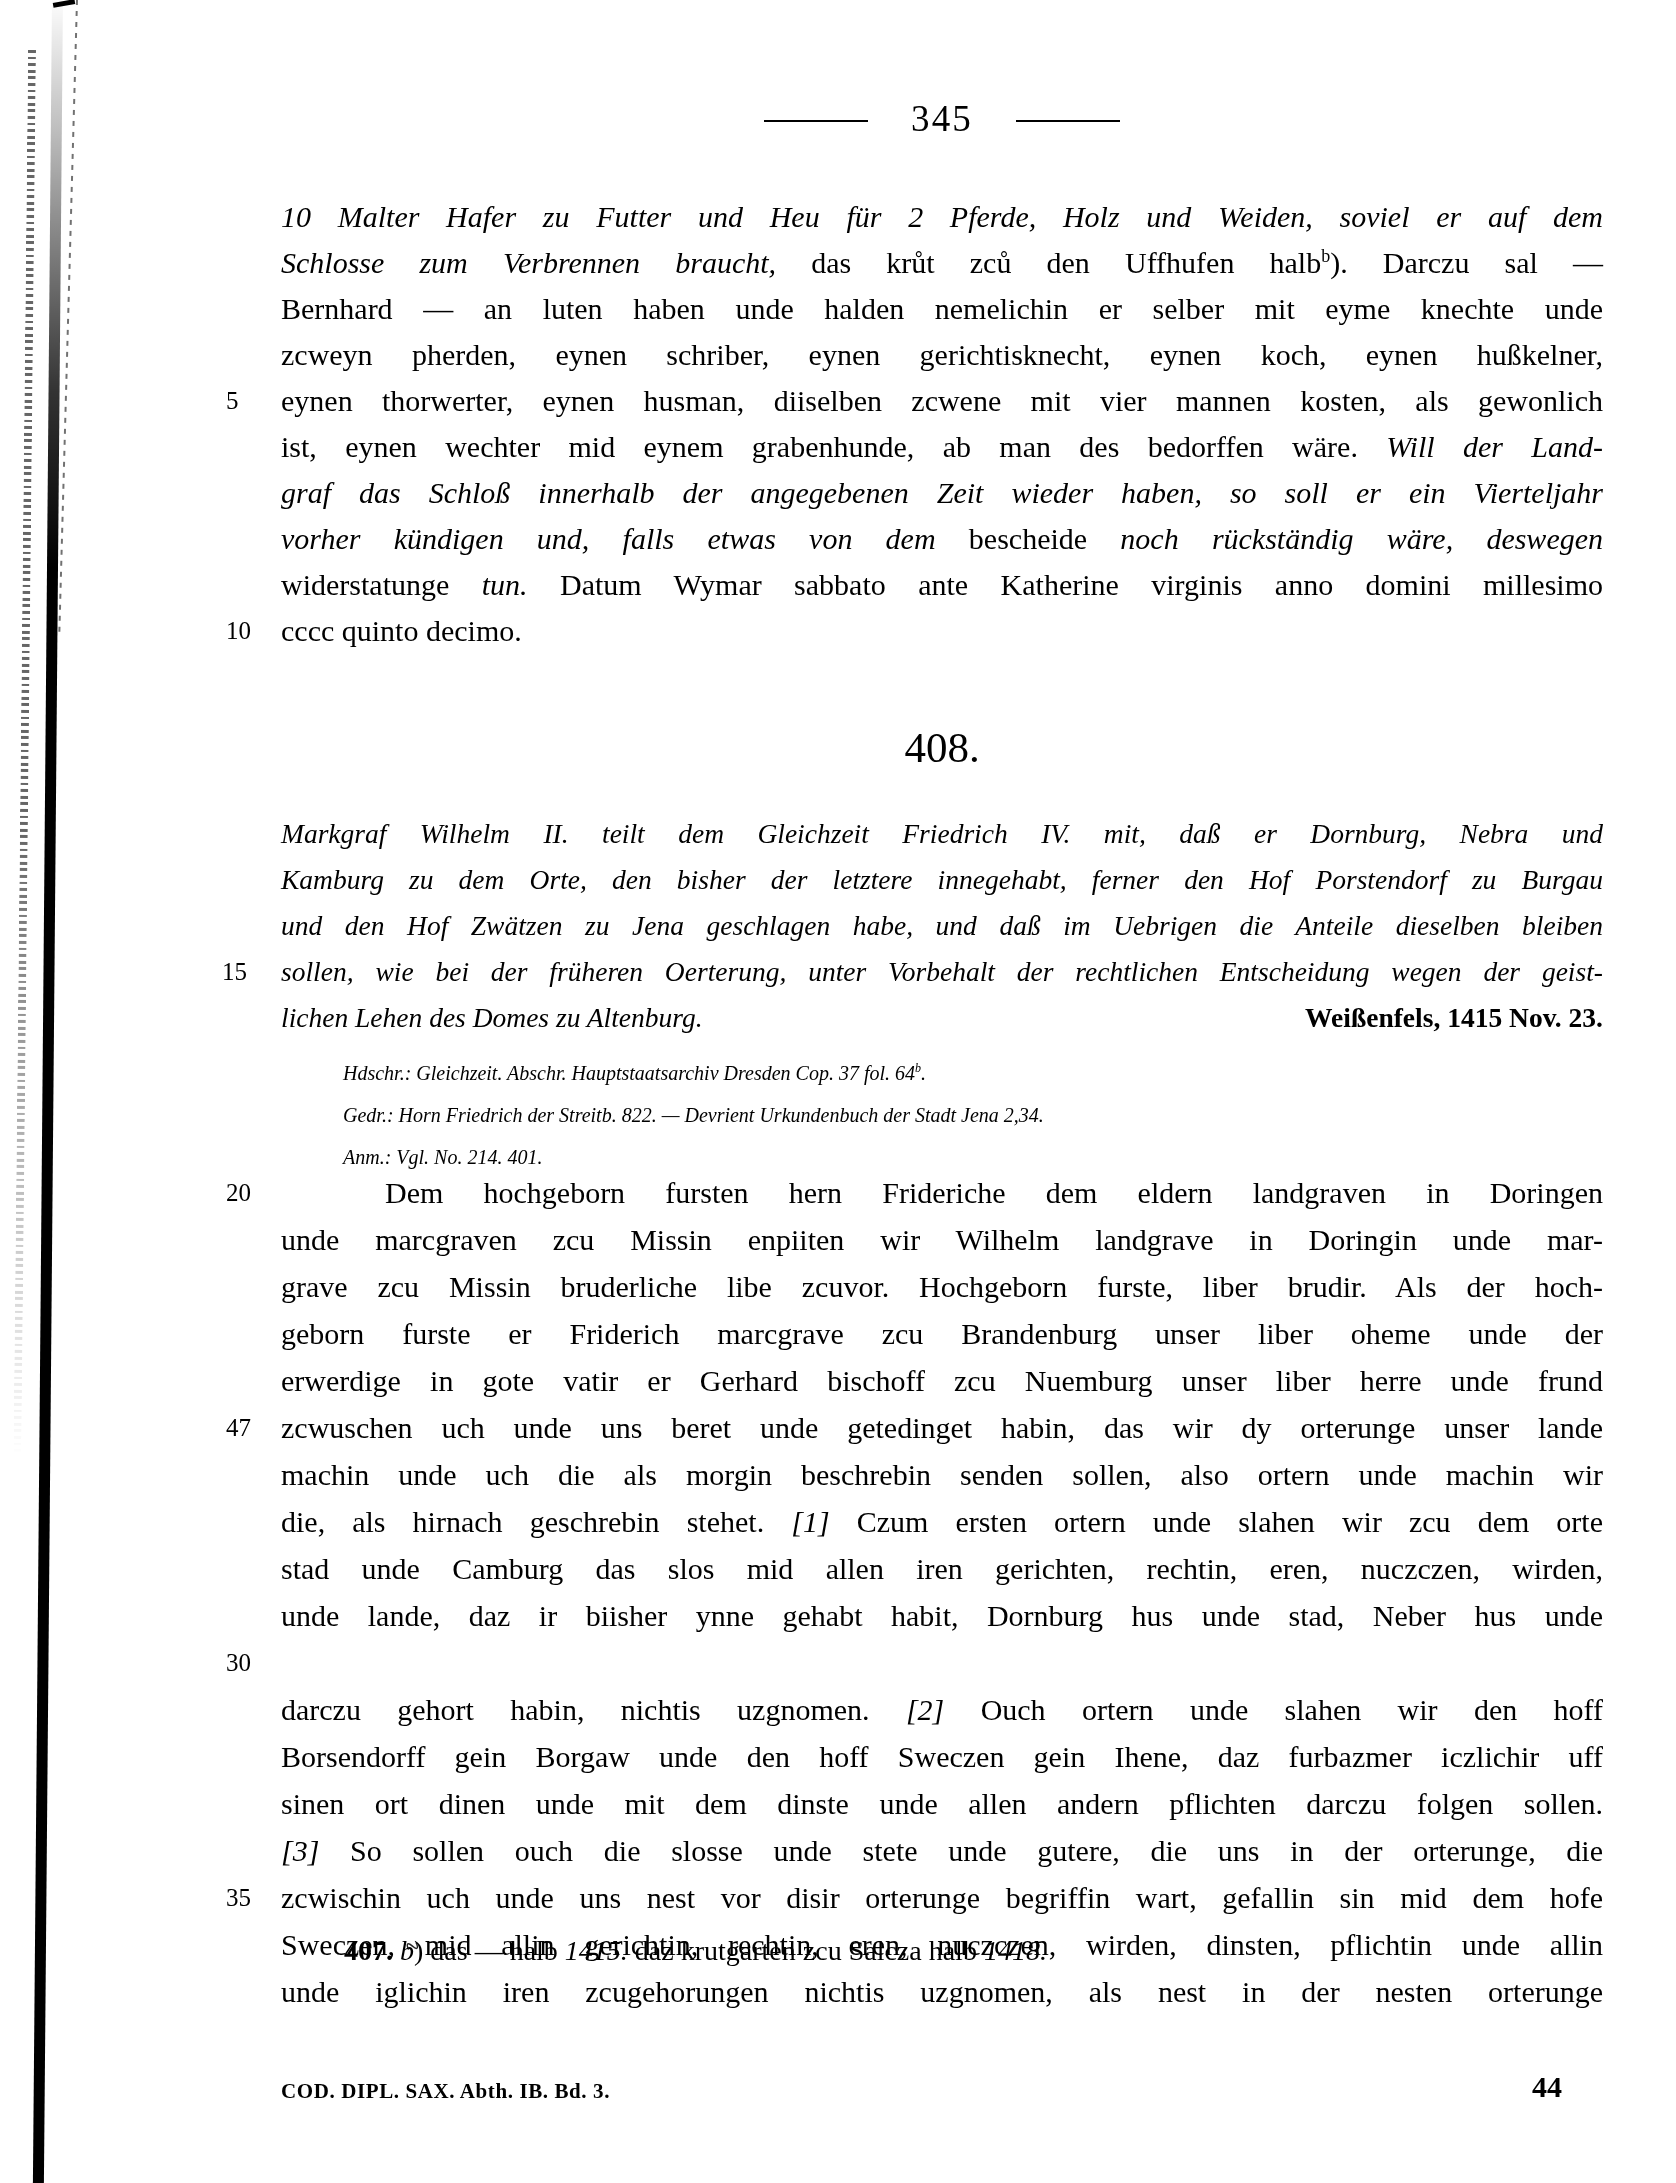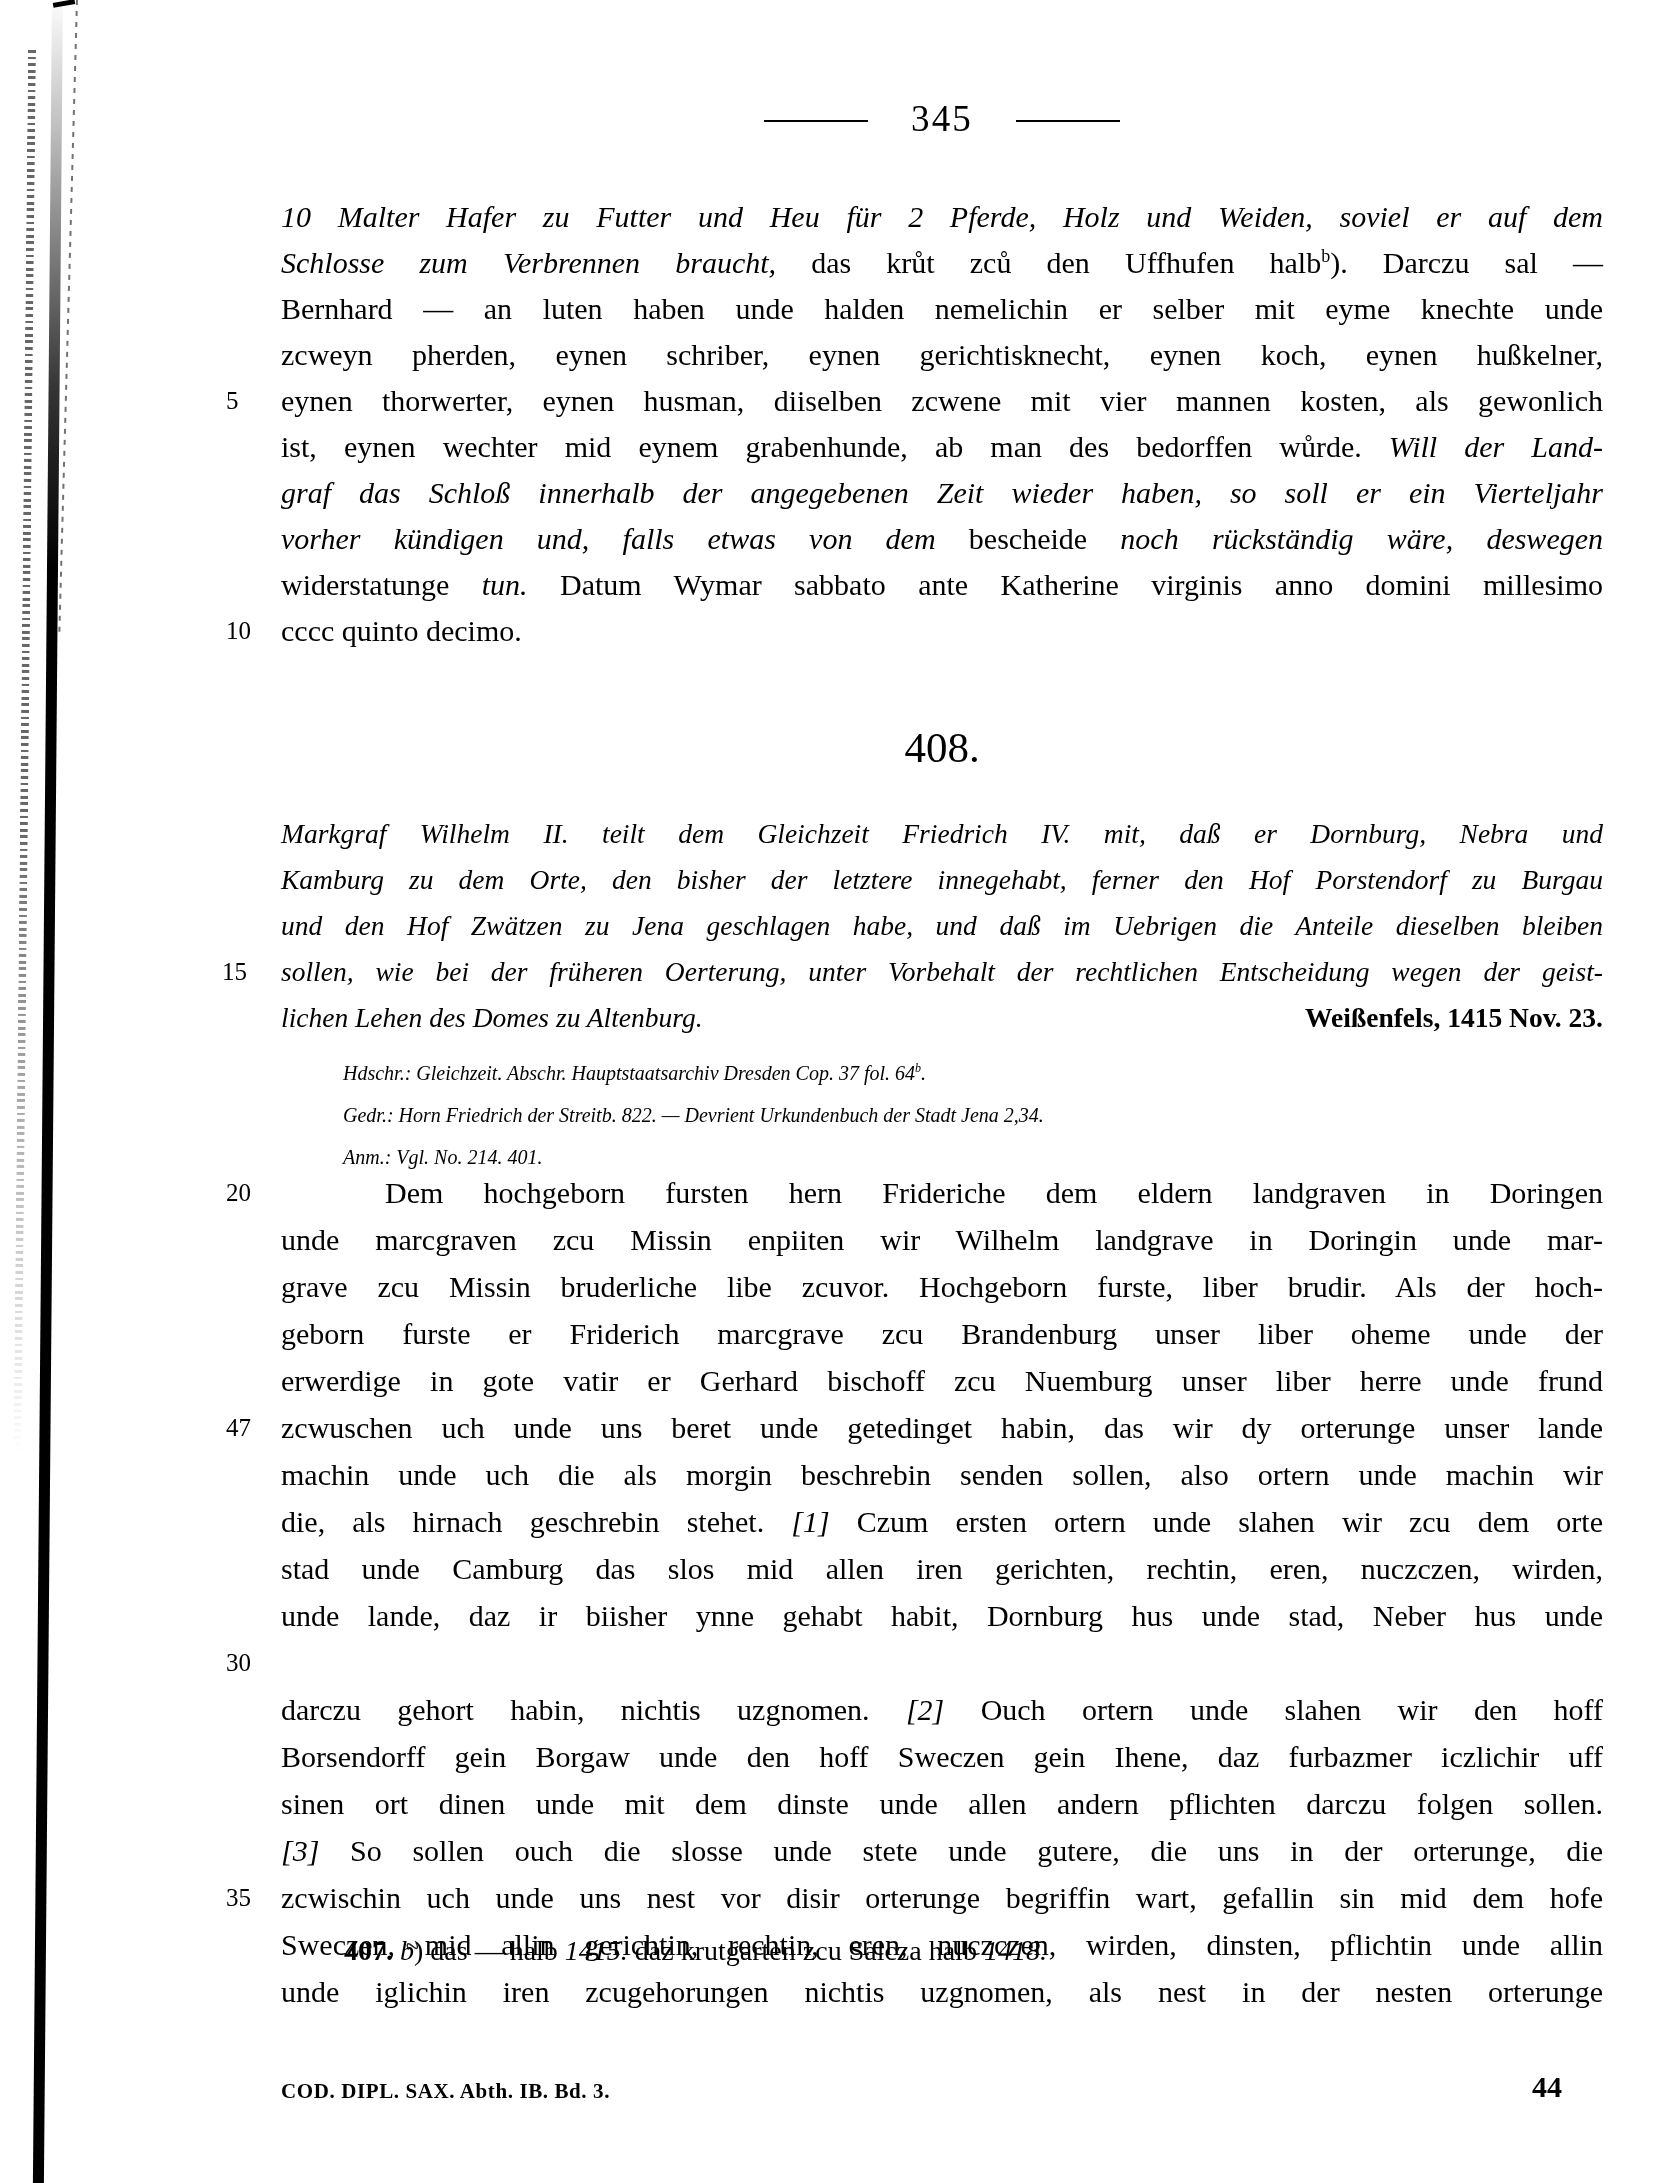--- a/index.html
+++ b/index.html
@@ -77,21 +77,21 @@
   <span id="page-number">345</span>
   <span class="rule"></span>
 </div>
 
 <div class="block" id="doc407">
     <div class="tline"><span class="s-i">10 Malter Hafer zu Futter und Heu für 2 Pferde, Holz und Weiden, soviel er auf dem</span></div>
     <div class="tline"><span class="s-i">Schlosse zum Verbrennen braucht,</span><span class="s-r"> das krůt zců den Uffhufen halb</span><span class="s-sup">b</span><span class="s-r">). Darczu sal —</span></div>
     <div class="tline"><span class="s-r">Bernhard — an luten haben unde halden nemelichin er selber mit eyme knechte unde</span></div>
     <div class="tline"><span class="s-r">zcweyn pherden, eynen schriber, eynen gerichtisknecht, eynen koch, eynen hußkelner,</span></div>
     <div class="tline"><span class="lineno">5</span><span class="s-r">eynen thorwerter, eynen husman, diiselben zcwene mit vier mannen kosten, als gewonlich</span></div>
-    <div class="tline"><span class="s-r">ist, eynen wechter mid eynem grabenhunde, ab man des bedorffen wůrde. </span><span class="s-i">Will der Land-</span></div>
+    <div class="tline"><span class="s-r">ist, eynen wechter mid eynem grabenhunde, ab man des bedorffen wäre. </span><span class="s-i">Will der Land-</span></div>
     <div class="tline"><span class="s-i">graf das Schloß innerhalb der angegebenen Zeit wieder haben, so soll er ein Vierteljahr</span></div>
     <div class="tline"><span class="s-i">vorher kündigen und, falls etwas von dem </span><span class="s-r">bescheide</span><span class="s-i"> noch rückständig wäre, deswegen</span></div>
     <div class="tline"><span class="s-r">widerstatunge </span><span class="s-i">tun.</span><span class="s-r">  Datum Wymar sabbato ante Katherine virginis anno domini millesimo</span></div>
     <div class="tline njl"><span class="lineno">10</span><span class="s-r">cccc quinto decimo.</span></div>
   </div>
 
 <div class="block" id="heading408">408.</div>
 
 <div class="block" id="summary">
     <div class="tline"><span class="s-i">Markgraf Wilhelm II. teilt dem Gleichzeit Friedrich IV. mit, daß er Dornburg, Nebra und</span></div>

